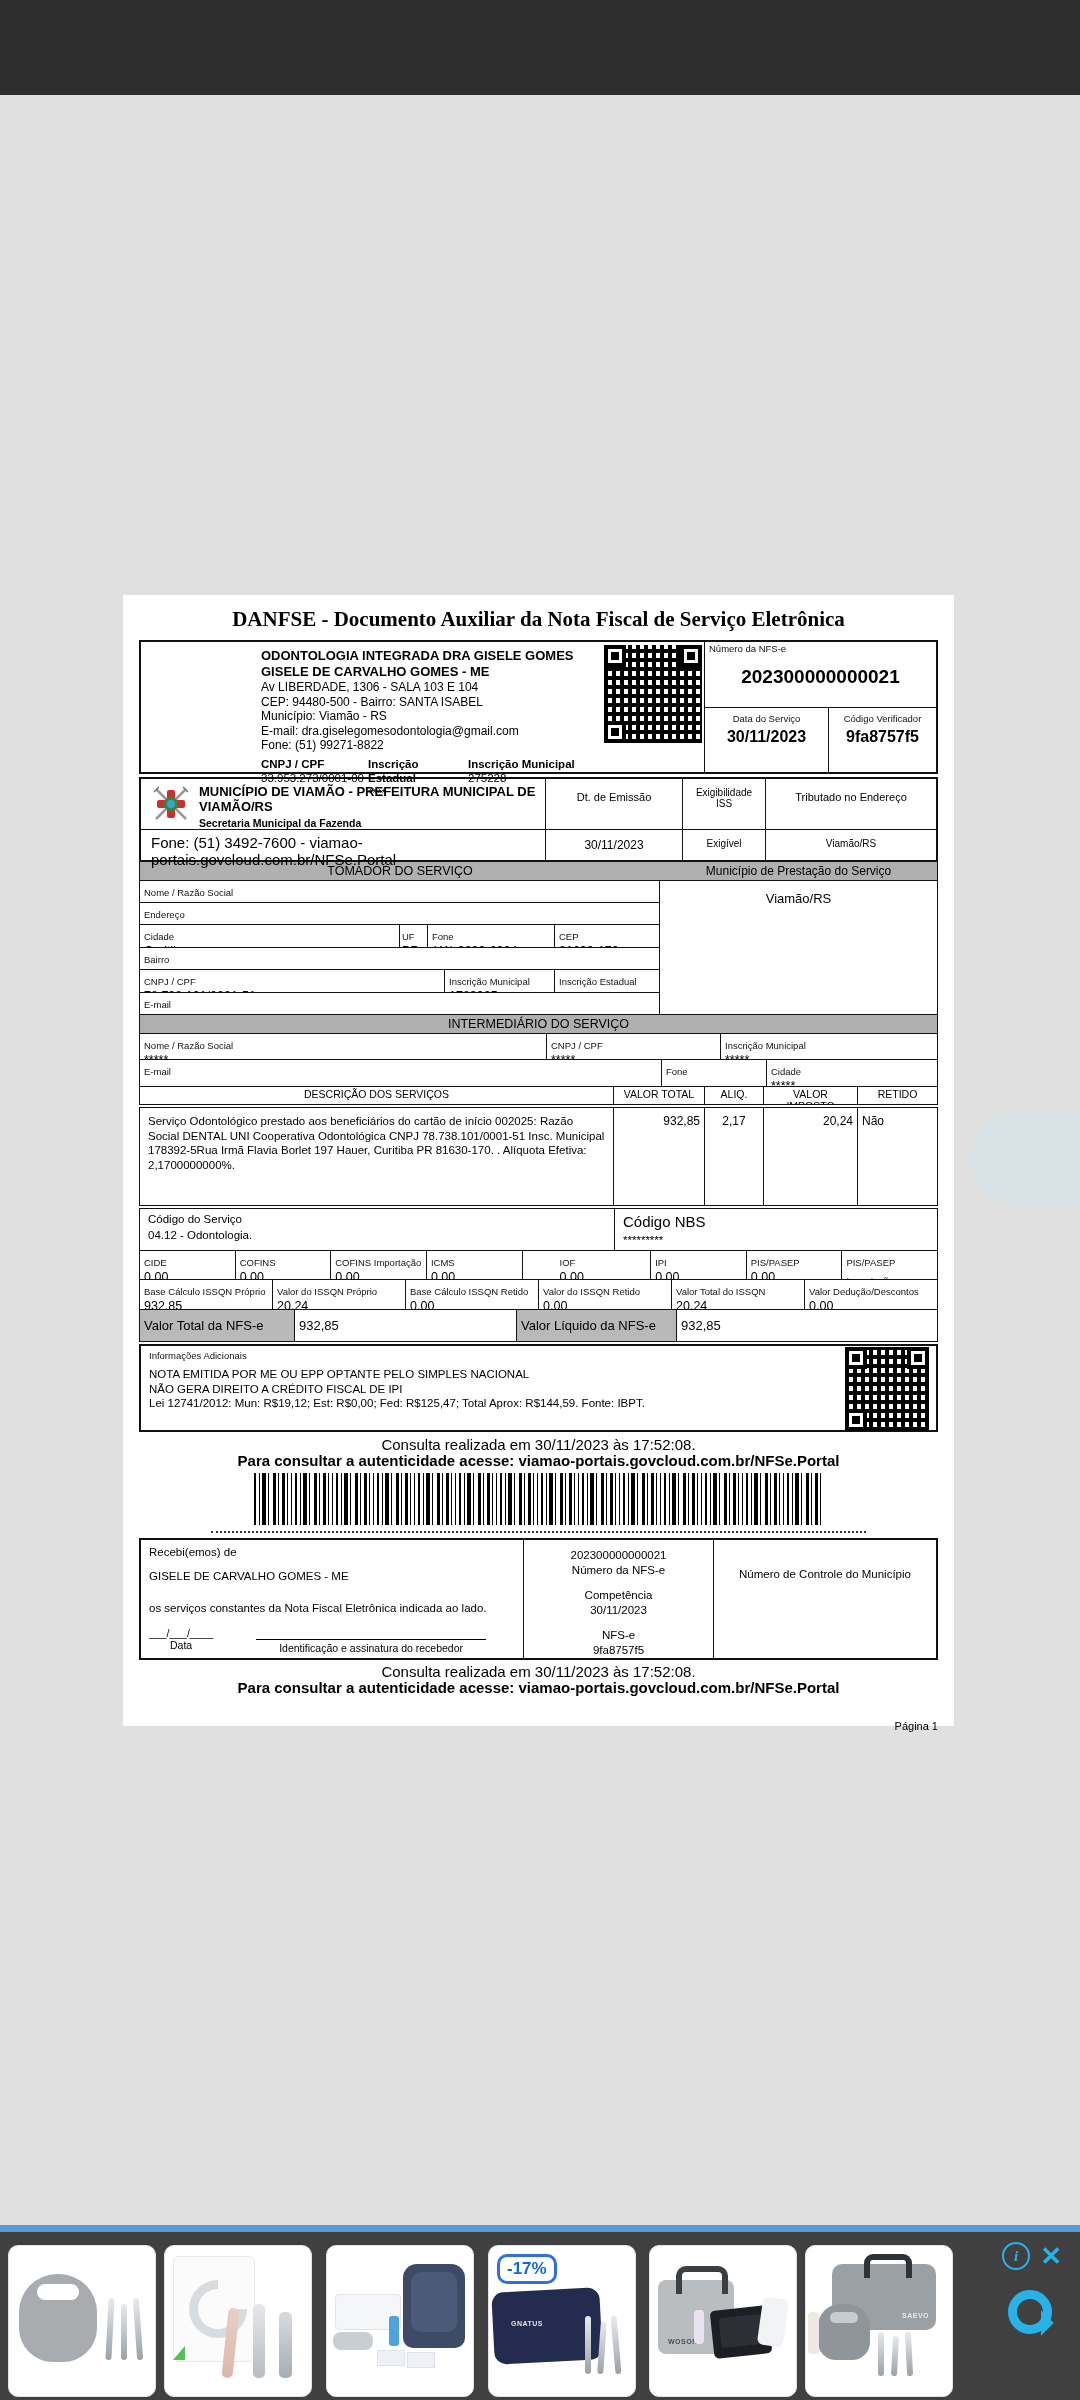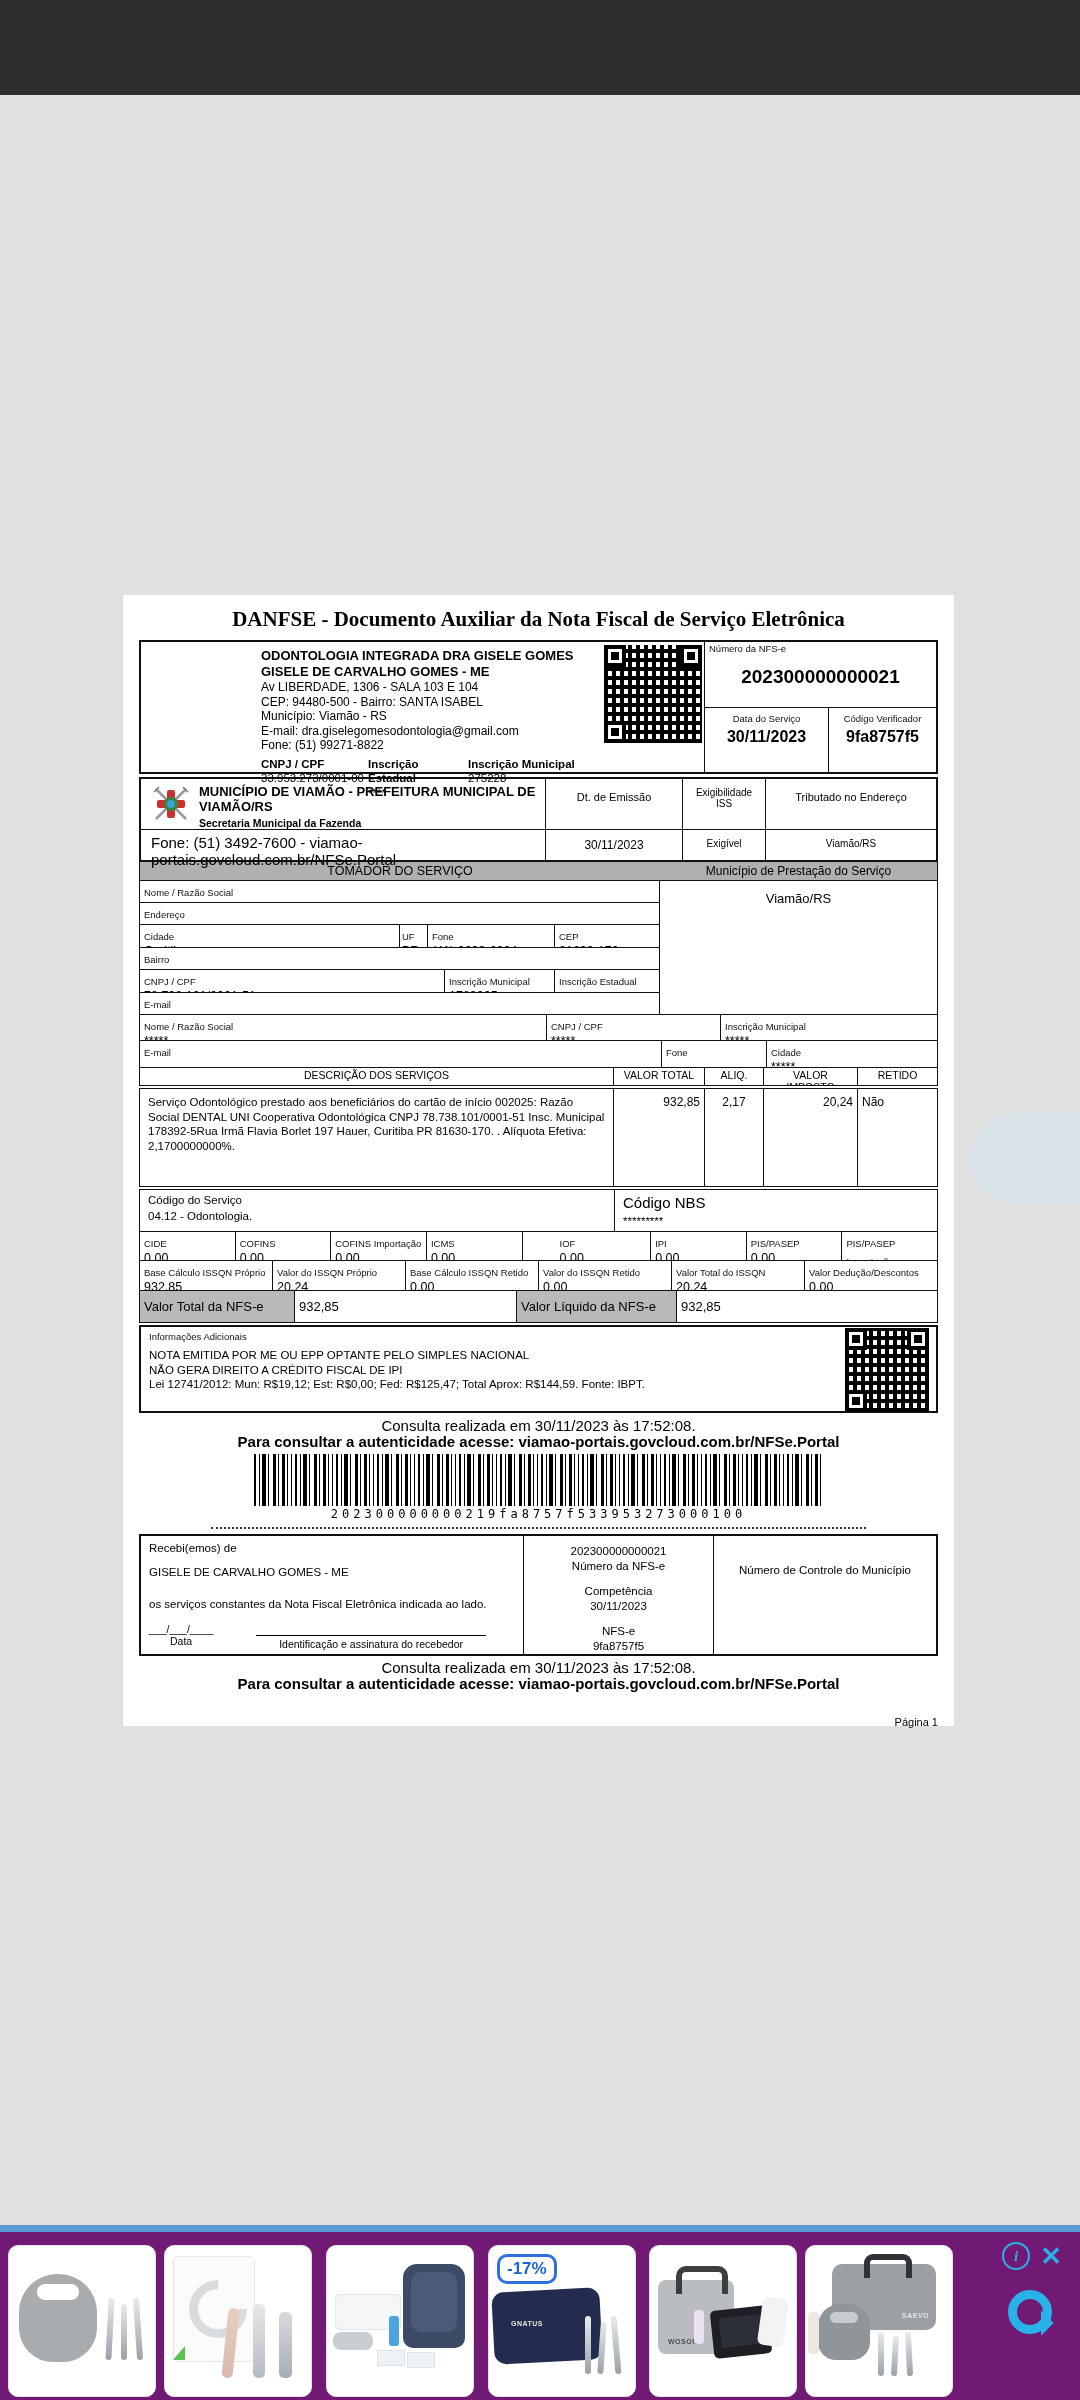--- a/index.html
+++ b/index.html
@@ -41,21 +41,21 @@
      #000 14px 15px,#fff 15px 19px,#000 19px 22px,#fff 22px 24px,#000 24px 25px,#fff 25px 28px,
      #000 28px 31px,#fff 31px 33px,#000 33px 34px,#fff 34px 37px,#000 37px 38px,#fff 38px 41px);}
   .barcode-num{text-align:center;font-family:"DejaVu Sans Mono",monospace;font-size:12px;
                letter-spacing:4px;margin-top:1px;}
   .dotted-sep{width:655px;margin:6px auto 0;border-top:2px dotted #333;height:0;}
   .center-txt{text-align:center;font-size:15px;line-height:16px;}
   
   .pill{position:absolute;right:0;top:1113px;width:110px;height:92px;background:#d9e2e6;
         border-radius:46px 0 0 46px;}
   
-  .adbar{position:absolute;left:0;top:2225px;width:1080px;height:175px;background:#701a75;
+  .adbar{position:absolute;left:0;top:2225px;width:1080px;height:175px;background:#404040;
          border-top:7px solid #5b9bd5;box-sizing:border-box;}
   .ad-card{position:absolute;top:13px;width:146px;height:150px;background:#fff;border:1.5px solid #e3e3e3;
            border-radius:10px;overflow:hidden;}
   .shape{position:absolute;}
   .inst{width:6px;background:linear-gradient(180deg,#e8ebee,#9aa1a7);border-radius:3px;}
   .brand{position:absolute;font-size:7px;font-weight:bold;letter-spacing:0.5px;}
   .badge{position:absolute;left:8px;top:8px;background:#fff;border:3px solid #2f6fe0;border-radius:10px;
          color:#1a66d9;font-weight:bold;font-size:17px;padding:2px 7px;z-index:3;}
   .ad-icons{position:absolute;right:18px;top:10px;display:flex;gap:10px;align-items:center;}
   .info-circ{width:24px;height:24px;border:2.5px solid #29b2e8;border-radius:50%;color:#29b2e8;
@@ -202,20 +202,23 @@
             <div class="cell" style="flex:1;"><span class="lbl">Inscrição Estadual</span><div class="val"></div></div>
           </div>
           <div class="cell" style="height:21px;">
             <span class="lbl">E-mail</span>
             <div class="val">dominguessocietario@bol.com.br</div>
           </div>
         </div>
         <div style="flex:1;text-align:center;padding-top:10px;font-size:13px;">Viamão/RS</div>
       </div>
 
+      <div class="band" style="justify-content:center;">
+        <div>INTERMEDIÁRIO DO SERVIÇO</div>
+      </div>
       <div class="sidebrd" style="border-bottom:1.5px solid #111;">
         <div class="row brd-b" style="height:26px;">
           <div class="cell brd-r" style="width:407px;"><span class="lbl">Nome / Razão Social</span><div class="val">*****</div></div>
           <div class="cell brd-r" style="width:174px;"><span class="lbl">CNPJ / CPF</span><div class="val">*****</div></div>
           <div class="cell" style="flex:1;"><span class="lbl">Inscrição Municipal</span><div class="val">*****</div></div>
         </div>
         <div class="row" style="height:26px;">
           <div class="cell brd-r" style="width:522px;"><span class="lbl">E-mail</span><div class="val"></div></div>
           <div class="cell brd-r" style="width:105px;"><span class="lbl">Fone</span><div class="val"></div></div>
           <div class="cell" style="flex:1;"><span class="lbl">Cidade</span><div class="val">*****</div></div>
@@ -289,21 +292,20 @@
               <div class="f f1"></div>
               <div class="f f2"></div>
               <div class="f f3"></div>
             </div>
         </div>
       </div>
 
       <div class="center-txt" style="margin-top:5px;">Consulta realizada em 30/11/2023 às 17:52:08.</div>
       <div class="center-txt b">Para consultar a autenticidade acesse: viamao-portais.govcloud.com.br/NFSe.Portal</div>
       <div class="barcode"></div>
-      <div class="barcode-num">202300000000219fa8757f533953273000100</div>
       <div class="dotted-sep"></div>
 
       <div class="row" style="border:2px solid #111;margin-top:5px;height:122px;">
         <div style="width:383px;border-right:1.5px solid #111;box-sizing:border-box;padding:6px 8px;font-size:11.5px;position:relative;">
           <div>Recebi(emos) de</div>
           <div style="margin-top:12px;">GISELE DE CARVALHO GOMES - ME</div>
           <div style="margin-top:20px;">os serviços constantes da Nota Fiscal Eletrônica indicada ao lado.</div>
           <div style="position:absolute;bottom:4px;left:8px;right:8px;display:flex;gap:14px;font-size:10.5px;">
             <div style="text-align:center;">
               <span>___/___/____</span><br>

